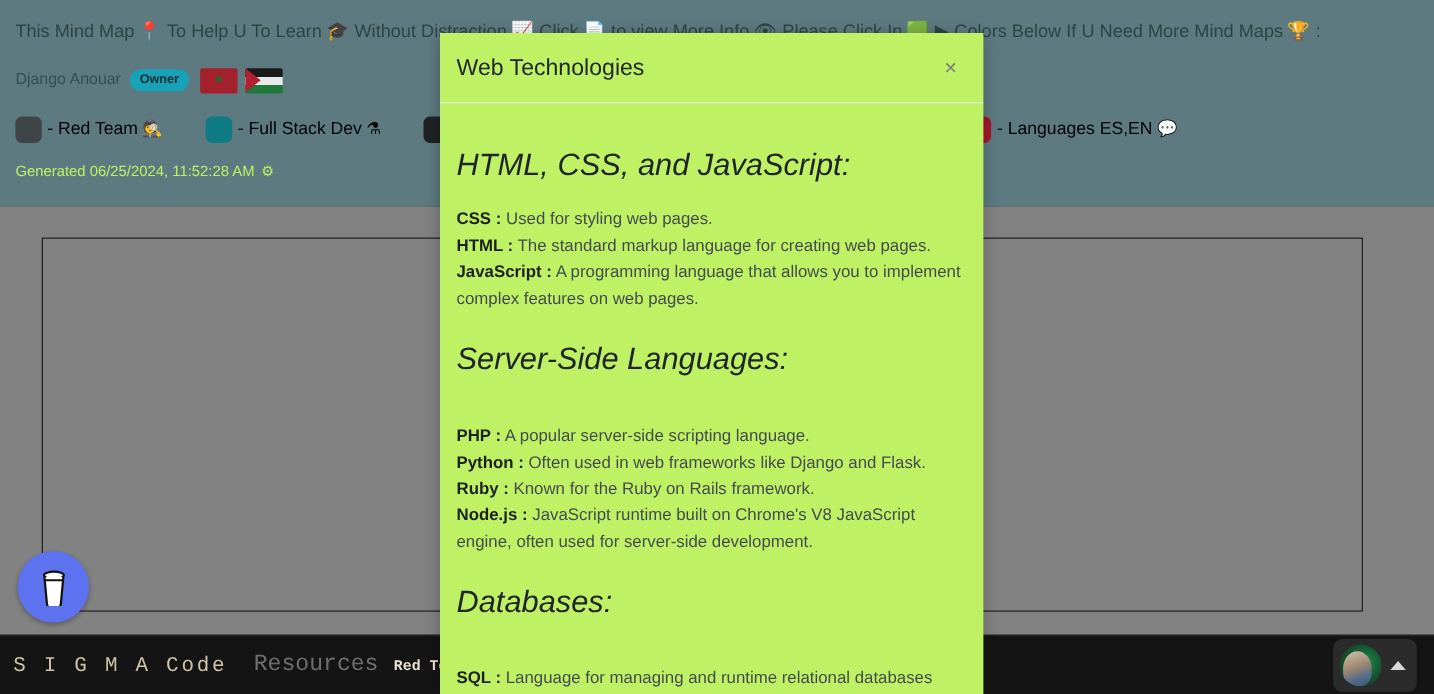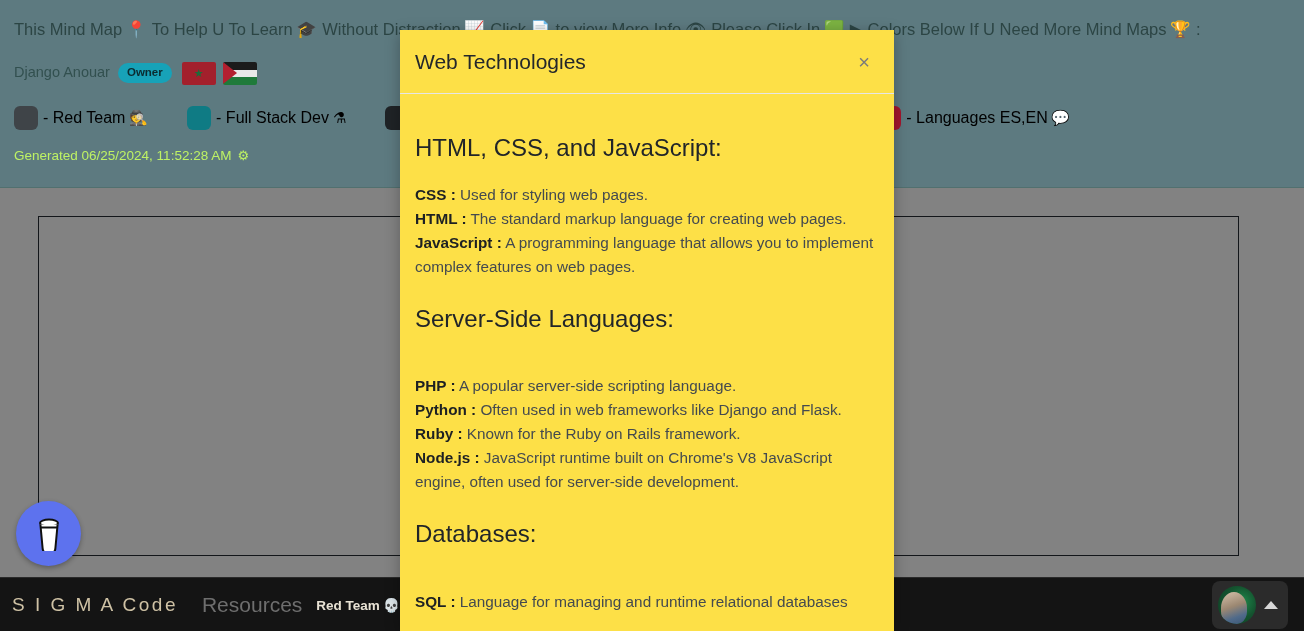--- a/index.html
+++ b/index.html
@@ -157,20 +157,21 @@
   
   #bottom-bar {
     position: absolute;
     left: 0; right: 0; bottom: 0;
     height: 54px;
     background: #141414;
     display: flex;
     align-items: center;
     padding: 0 10px 0 12px;
     border-top: 1px solid #2a2a2a;
+    font-family: Liberation Mono, monospace;
   }
   #brand {
     color: #cfc2a5;
     font-size: 19px;
     letter-spacing: 2.5px;
     margin-right: 24px;
     white-space: nowrap;
   }
   .navgroup {
     display: flex;
@@ -229,21 +230,21 @@
     border-right: 7px solid transparent;
     border-bottom: 8px solid #d8d8d8;
   }
 
   
   #modal {
     position: absolute;
     left: 400px; top: 30px;
     width: 494px;
     height: 601px;
-    background: #fde047;
+    background: #bef264;
     box-shadow: 0 3px 14px rgba(0,0,0,.28);
     overflow: hidden;
     display: flex;
     flex-direction: column;
     z-index: 40;
   }
   #modal-header {
     display: flex;
     align-items: center;
     justify-content: space-between;
@@ -265,25 +266,26 @@
     line-height: 1;
     padding: 0 2px;
     font-family: "Liberation Sans", sans-serif;
   }
   #modal-body {
     padding: 14px 15px 10px 15px;
     overflow: hidden;
     flex: 1 1 auto;
   }
   .sec-heading {
-    font-size: 24px;
+    font-size: 28px;
     color: #212529;
     font-weight: normal;
     margin: 24px 0 0 0;
     line-height: 1.3;
+    font-style: italic;
   }
   .sec-list {
     margin-top: 20px;
     font-size: 15.3px;
     line-height: 24px;
     color: #444a4f;
   }
   .sec-list .row { }
   .sec-list b { color: #1d2023; font-weight: bold; }
 </style>

